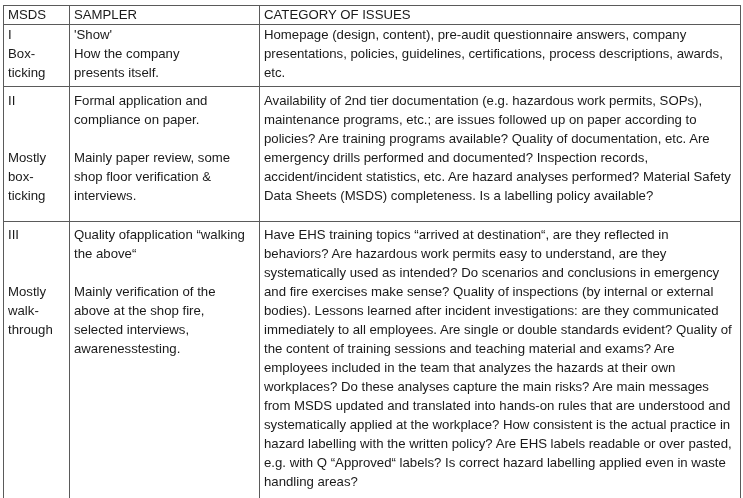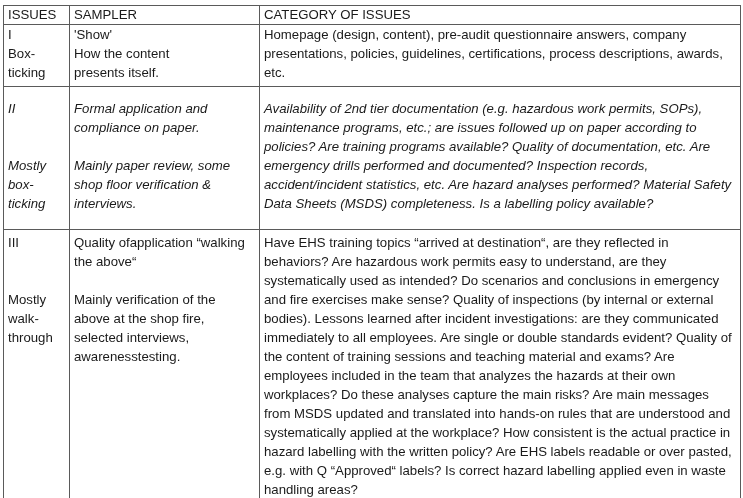--- a/index.html
+++ b/index.html
@@ -9,51 +9,51 @@
           border-collapse: collapse; table-layout: fixed;
           font-size: 13.2px; line-height: 19px; }
   td, th { border: 1px solid #5a5a5a; vertical-align: top; padding: 0 4px;
            text-align: left; font-weight: normal; }
   th { padding-top: 0; height: 18px; line-height: 18px; }
   col.c1 { width: 66px; }
   col.c2 { width: 190px; }
   .row1 td { height: 61px; padding-top: 0; }
   .row2 td { height: 130px; padding-top: 0; }
   .row3 td { height: 276px; padding-top: 3px; }
-  .row2 td { padding-top: 12px; font-style: italic; }
+  .row2 td { padding-top: 4px; }
   .blk { display: block; }
   .gap1 { display: block; height: 38px; }
   .gap2 { display: block; height: 38px; }
 </style>
 </head>
 <body>
 
 <table>
   <colgroup>
       <col class="c1">
       <col class="c2">
       <col>
     </colgroup>
   <thead>
     <tr>
-      <th>ISSUES</th>
+      <th>MSDS</th>
       <th>SAMPLER</th>
       <th>CATEGORY OF ISSUES</th>
     </tr>
   </thead>
   <tbody>
     <tr class="row1">
       <td>
         <span class="blk">I</span>
         <span class="blk">Box-</span>
         <span class="blk">ticking</span>
       </td>
       <td>
         <span class="blk">'Show'</span>
-        <span class="blk">How the content</span>
+        <span class="blk">How the company</span>
         <span class="blk">presents itself.</span>
       </td>
       <td>Homepage (design, content), pre-audit questionnaire answers, company presentations, policies, guidelines, certifications, process descriptions, awards, etc.</td>
     </tr>
     <tr class="row2">
       <td>
         <span class="blk">II</span>
         <span class="gap1"></span>
         <span class="blk">Mostly</span>
         <span class="blk">box-</span>

